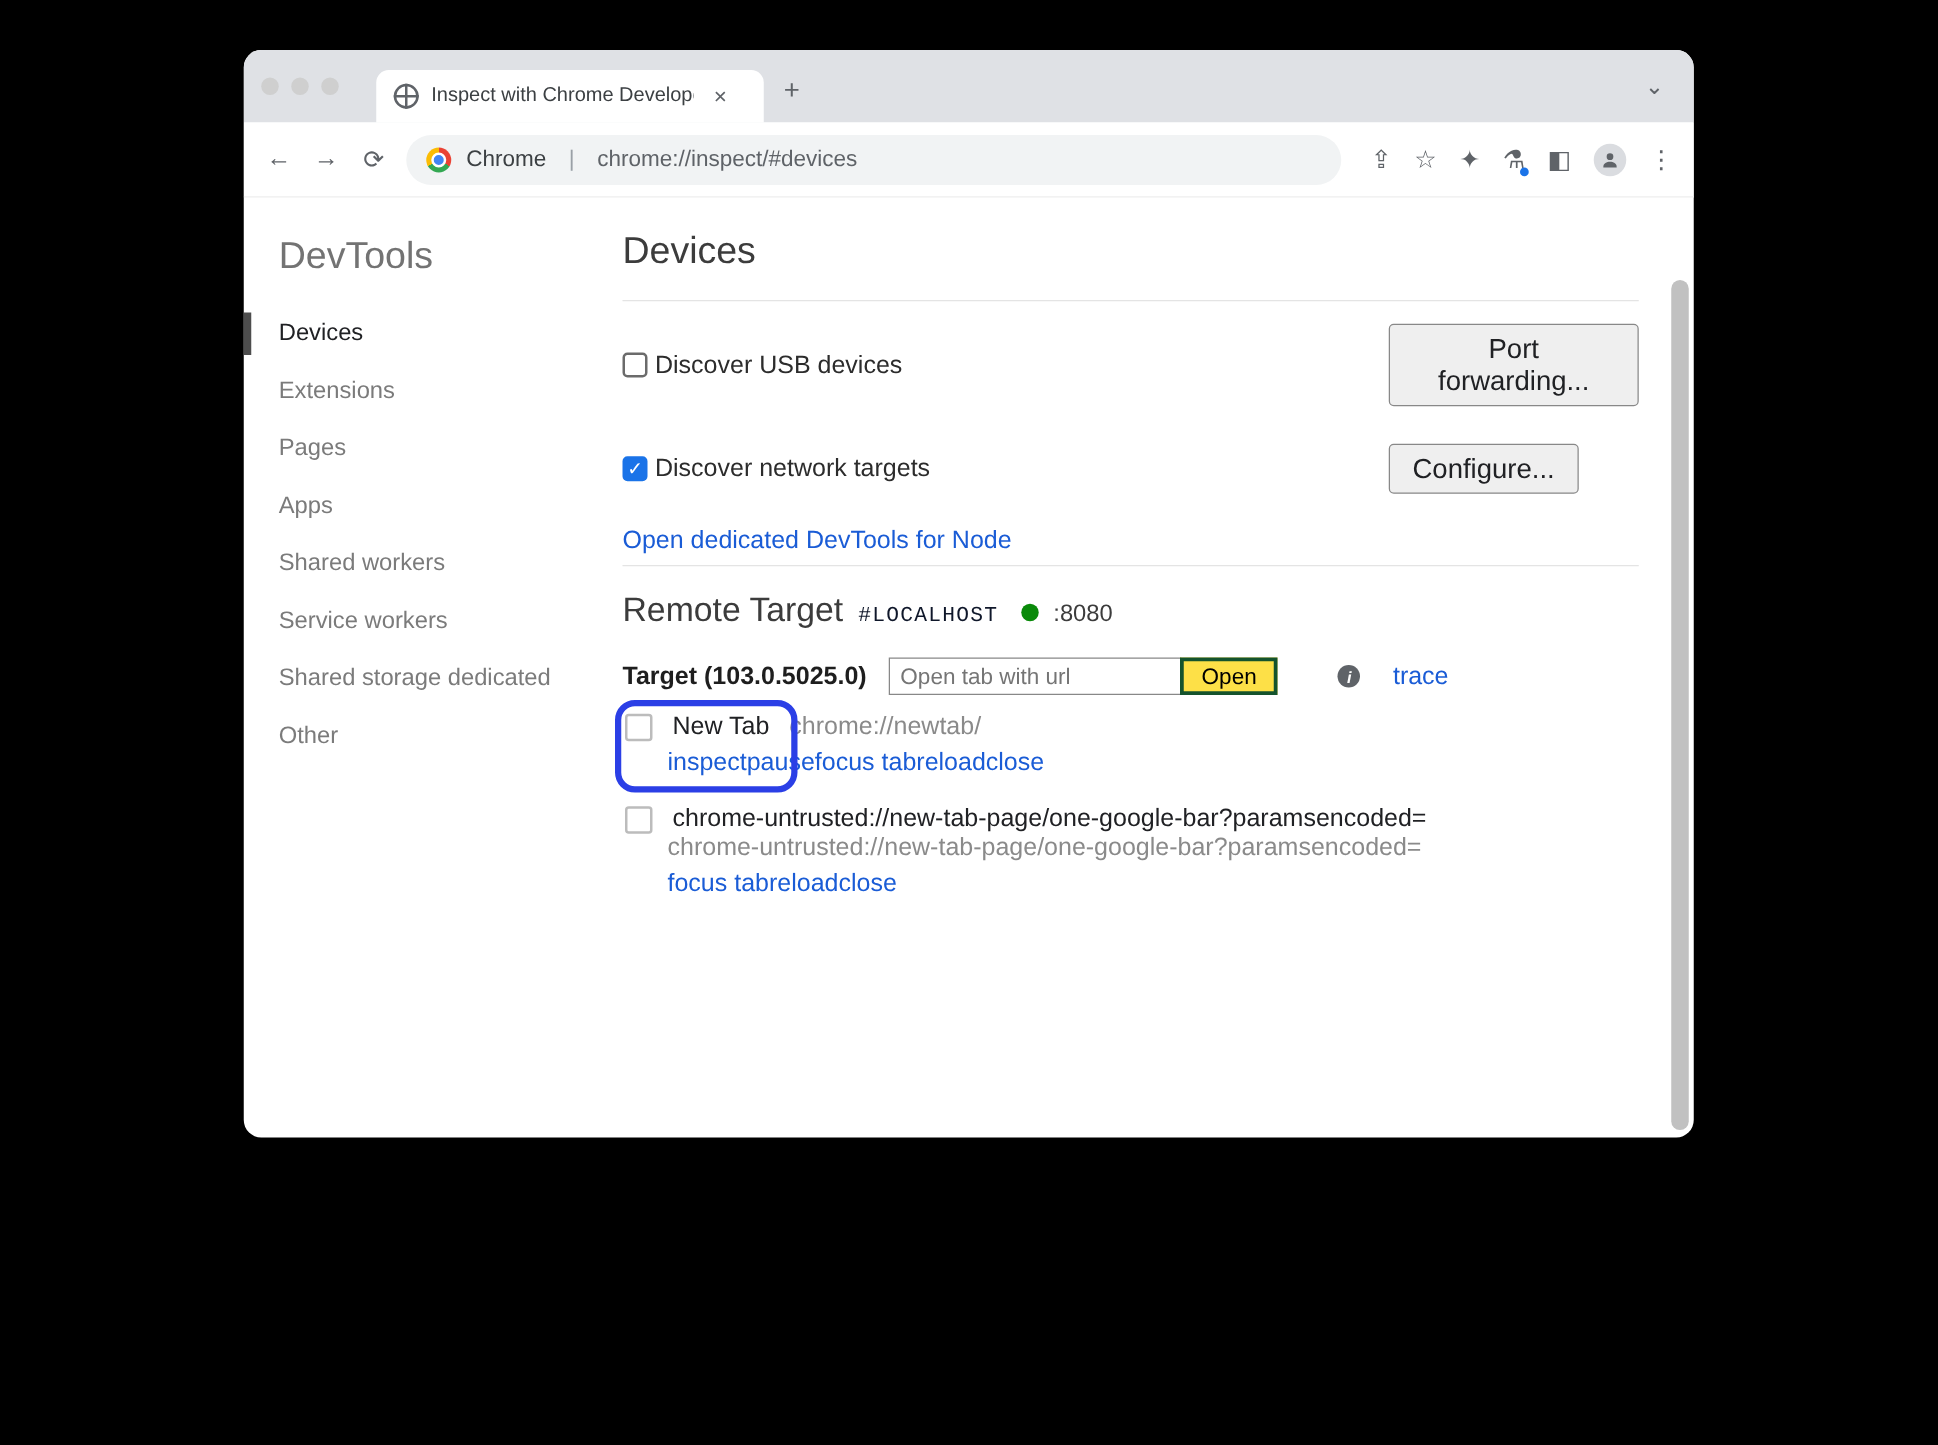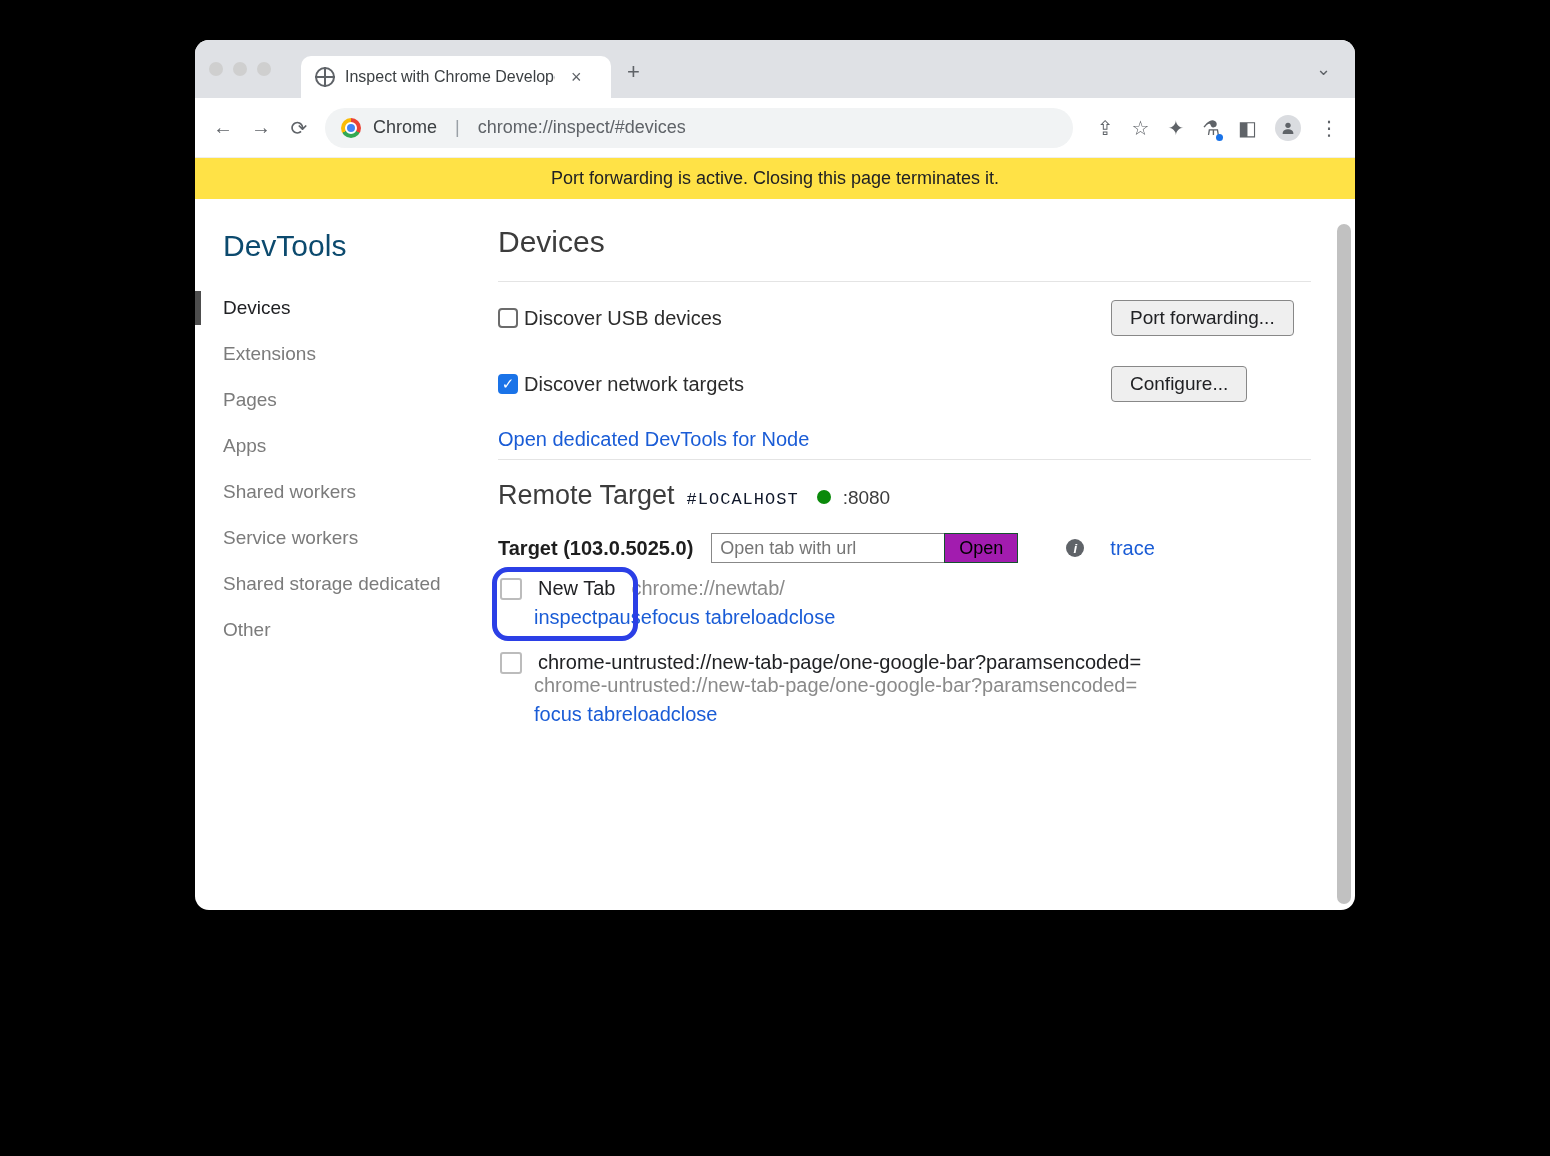--- a/index.html
+++ b/index.html
@@ -109,21 +109,21 @@
   }
   
   .main {
     flex:1; display:flex; overflow:hidden;
   }
   .sidebar {
     width: 295px;
     padding: 30px 0 0 0;
   }
   .sidebar h1 {
-    font-size:30px; font-weight:400; color:#0c4a6e; padding: 0 28px 22px 28px;
+    font-size:30px; font-weight:400; color:#737373; padding: 0 28px 22px 28px;
   }
   .side-item {
     padding: 12px 28px;
     color:#7b7b7b;
     font-size:19px;
     cursor:pointer;
   }
   .side-item.active {
     color:#202124;
     font-weight:400;
@@ -142,40 +142,40 @@
   .row {
     display:flex; align-items:center; gap:6px; margin: 14px 0;
   }
   .checkbox {
     width:20px; height:20px; border:2px solid #6b6b6b; border-radius:4px; display:inline-flex; align-items:center; justify-content:center; flex-shrink:0;
   }
   .checkbox.checked { background:#1a73e8; border-color:#1a73e8; color:#fff; font-size:15px;}
   .row-label { color:#2c2c2c; font-size:20px;}
   .btn {
     background:#efefef; border:1px solid #888; border-radius:4px;
-    padding: 6px 18px; font-size:19px; color:#202124; cursor:pointer;
+    padding: 6px 18px; font-size:22px; color:#202124; cursor:pointer;
   }
   .btn-container { margin-left:auto; width:200px; display:flex; justify-content:flex-start;}
   .link { color:#1a5cd6; cursor:pointer; font-size:20px;}
   .section-h {
     display:flex; align-items:baseline; gap:12px; margin-top: 20px;
   }
   .section-h .title { font-size:27px; color:#3c3c3c;}
   .hash { color:#0f172a; font-size:17px; letter-spacing:1px;font-family:Liberation Mono, monospace;}
   .green-dot { width:14px; height:14px; background:#0a8a0a; border-radius:50%; display:inline-block; margin-left:6px;}
   .port { color:#3c3c3c; font-size:19px;}
   .target-line {
     display:flex; align-items:center; gap:18px; margin-top: 22px;
   }
   .target-name { font-weight:700; font-size:20px; color:#1e1e1e;}
   .url-input {
     border:1px solid #888; height:30px; width:234px; padding:0 8px; font-size:18px; color:#8d8d8d; background:#fff;
   }
   .open-btn {
-    border:1px solid #14532d; background:#a21caf; height:30px; padding:0 14px; font-size:18px; margin-left:-1px; cursor:pointer;
+    border:3px solid #14532d; background:#fde047; height:30px; padding:0 14px; font-size:18px; margin-left:-1px; cursor:pointer;
   }
   .info-icon {
     width:18px; height:18px; border-radius:50%; background:#5f6368; color:#fff; display:inline-flex; align-items:center; justify-content:center; font-size:13px; font-weight:700; font-style:italic; margin-left:30px;
   }
   .entry {
     margin: 14px 0 0 2px;
   }
   .entry-top { display:flex; align-items:center; gap:16px; flex-wrap:wrap;}
   .favicon-box {
     width:22px; height:22px; border:2px solid #bcbcbc; border-radius:3px; flex-shrink:0;
@@ -241,21 +241,20 @@
       <span class="avatar">
         <svg width="16" height="16" viewBox="0 0 24 24" fill="#5f6368">
             <circle cx="12" cy="8" r="4"></circle>
             <path d="M4 20c0-4 4-6 8-6s8 2 8 6v1H4z"></path>
           </svg>
       </span>
       <span class="ticon">⋮</span>
     </div>
   </div>
 
-  <div class="banner">Port forwarding is active. Closing this page terminates it.</div>
 
   <div class="main">
     <div class="sidebar">
       <h1>DevTools</h1>
       <div class="side-item active">Devices</div>
       <div class="side-item">Extensions</div>
       <div class="side-item">Pages</div>
       <div class="side-item">Apps</div>
       <div class="side-item">Shared workers</div>
       <div class="side-item">Service workers</div>

